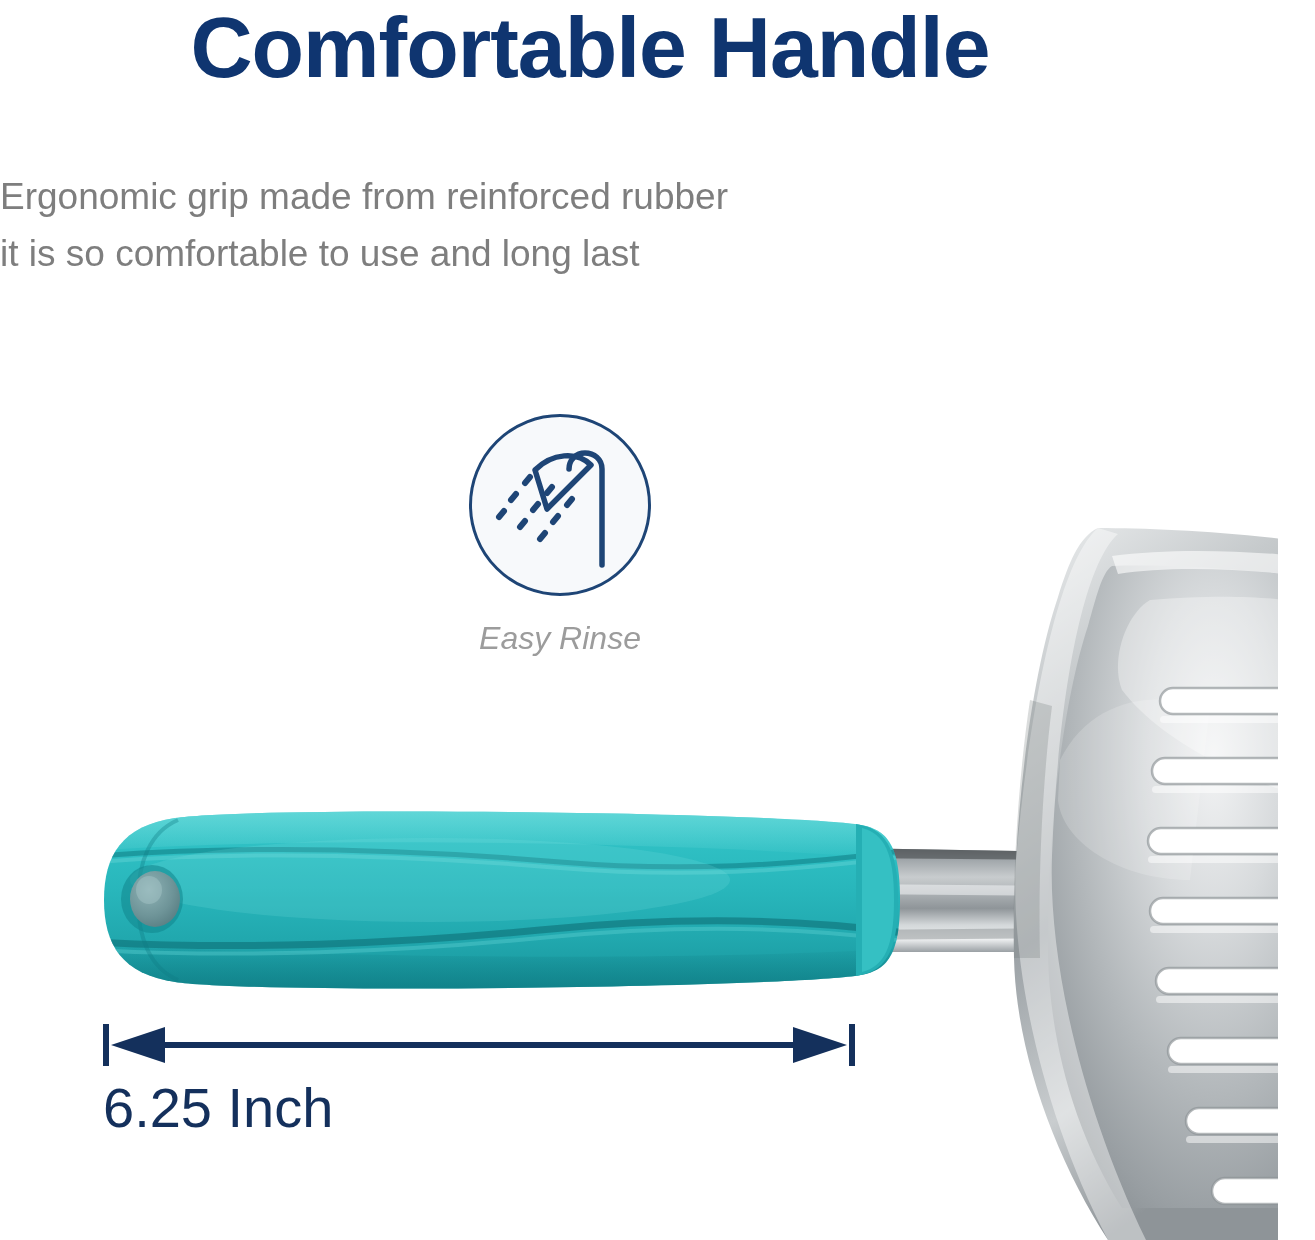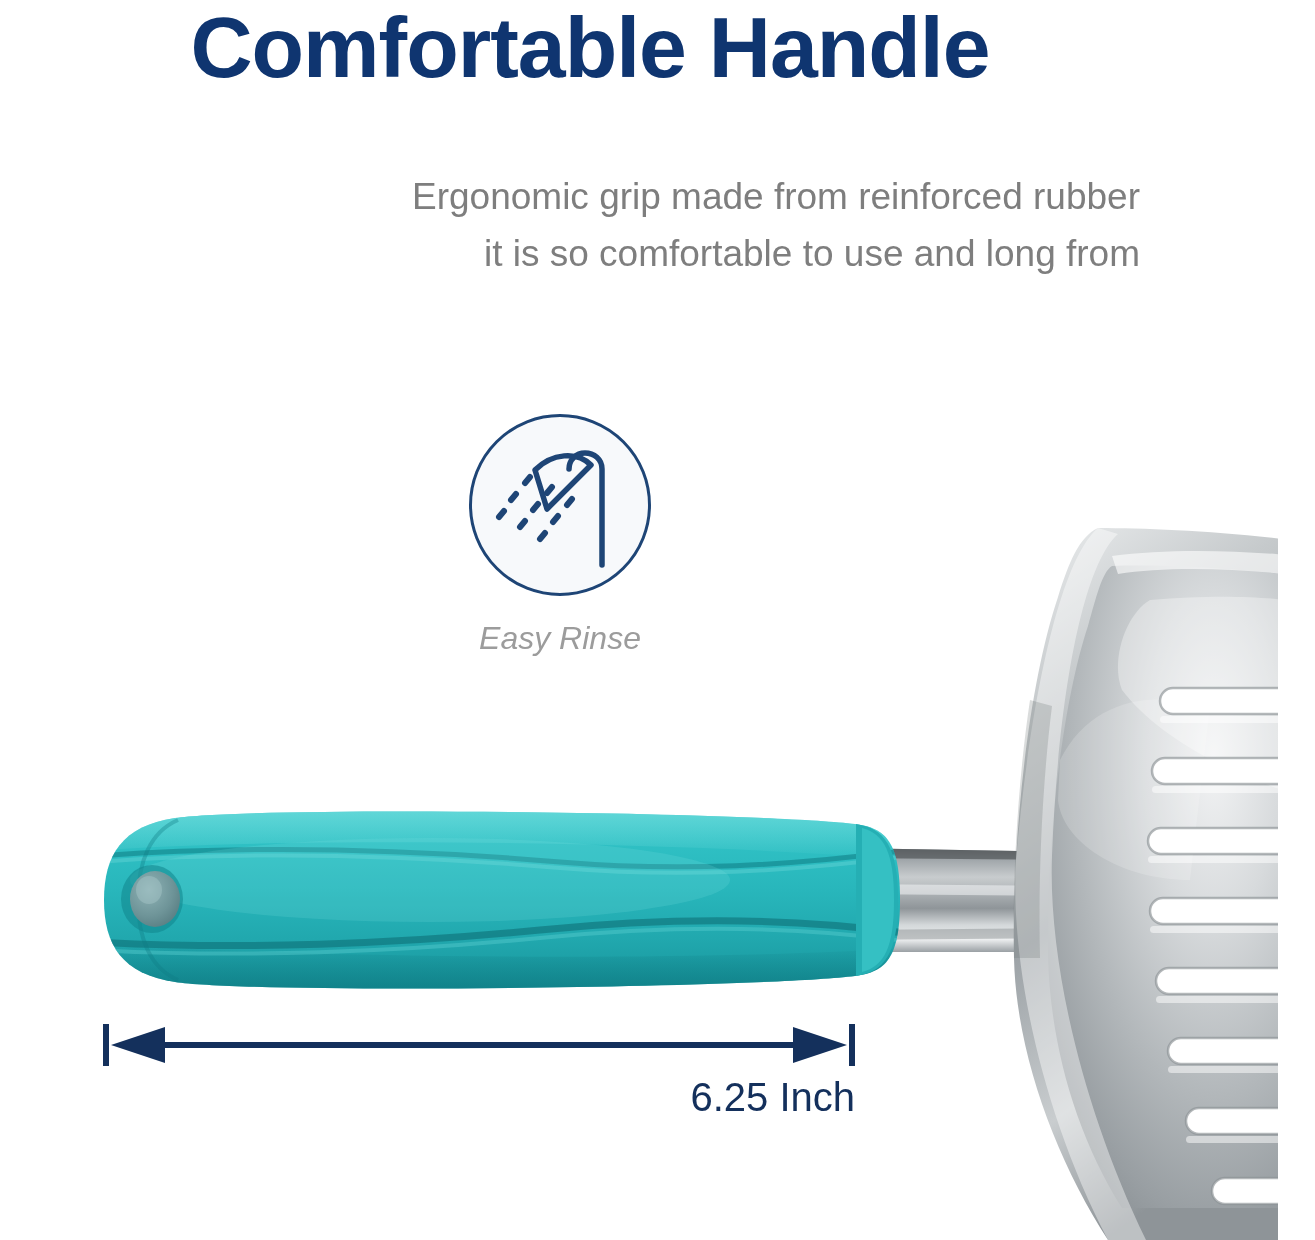--- a/index.html
+++ b/index.html
@@ -30,21 +30,21 @@
     letter-spacing: -1px;
     color: #0F3570;
     line-height: 1.05;
     white-space: nowrap;
   }
   #subtitle {
     position: absolute;
     left: 0;
     top: 168px;
     width: 1140px;
-    text-align: right;
+    text-align: left;
     font-size: 37px;
     font-weight: 300;
     color: #7E7E7E;
     line-height: 1.55;
   }
   #subtitle .line { display: block; }
 
   
   #feature {
     position: absolute;
@@ -89,37 +89,37 @@
     left: 103px;
     top: 1022px;
     width: 752px;
     height: 46px;
   }
   #dim-label {
     position: absolute;
     left: 103px;
     top: 1075px;
     width: 752px;
-    text-align: right;
-    font-size: 40px;
+    text-align: left;
+    font-size: 56px;
     font-weight: 300;
     color: #14305C;
     white-space: nowrap;
   }
 </style>
 </head>
 <body>
 
 <div id="page">
 
   <div id="title">Comfortable Handle</div>
 
   <div id="subtitle">
     <span class="line">Ergonomic grip made from reinforced rubber</span>
-    <span class="line">it is so comfortable to use and long from</span>
+    <span class="line">it is so comfortable to use and long last</span>
   </div>
 
   <svg id="product" viewBox="0 0 1315 1240" width="1315" height="1240" xmlns="http://www.w3.org/2000/svg">
     <defs>
 
       <linearGradient id="gHandle" x1="0" y1="0" x2="0" y2="1">
         <linearGradient></linearGradient>
         <stop offset="0" stop-color="#35C6C9"></stop>
         <stop offset="0.18" stop-color="#2FC0C4"></stop>
         <stop offset="0.45" stop-color="#28B6BB"></stop>

